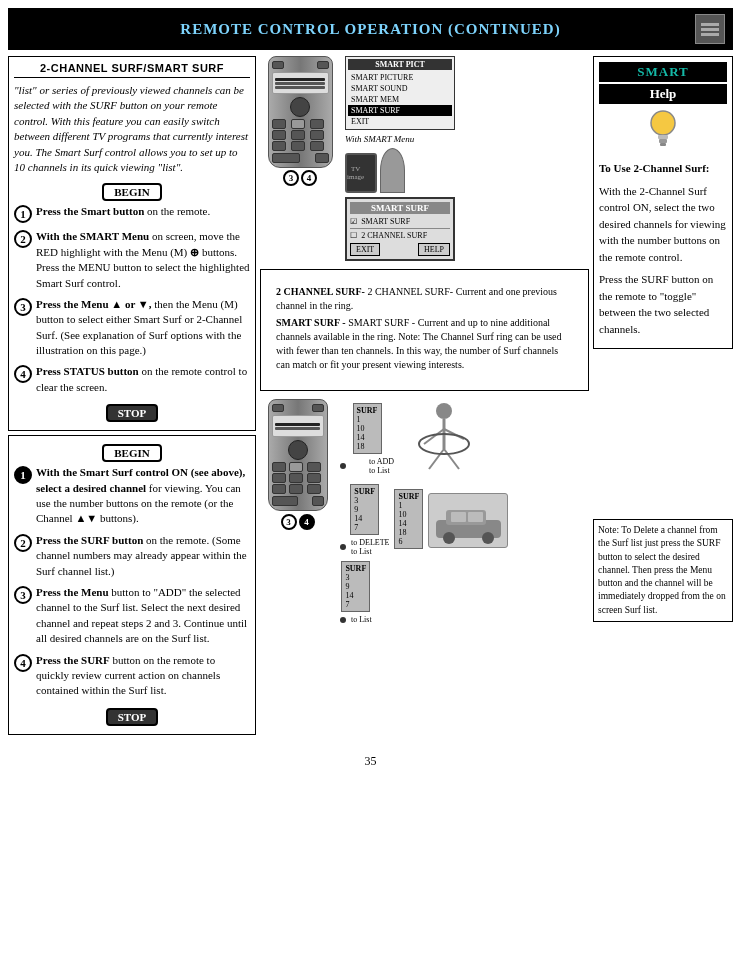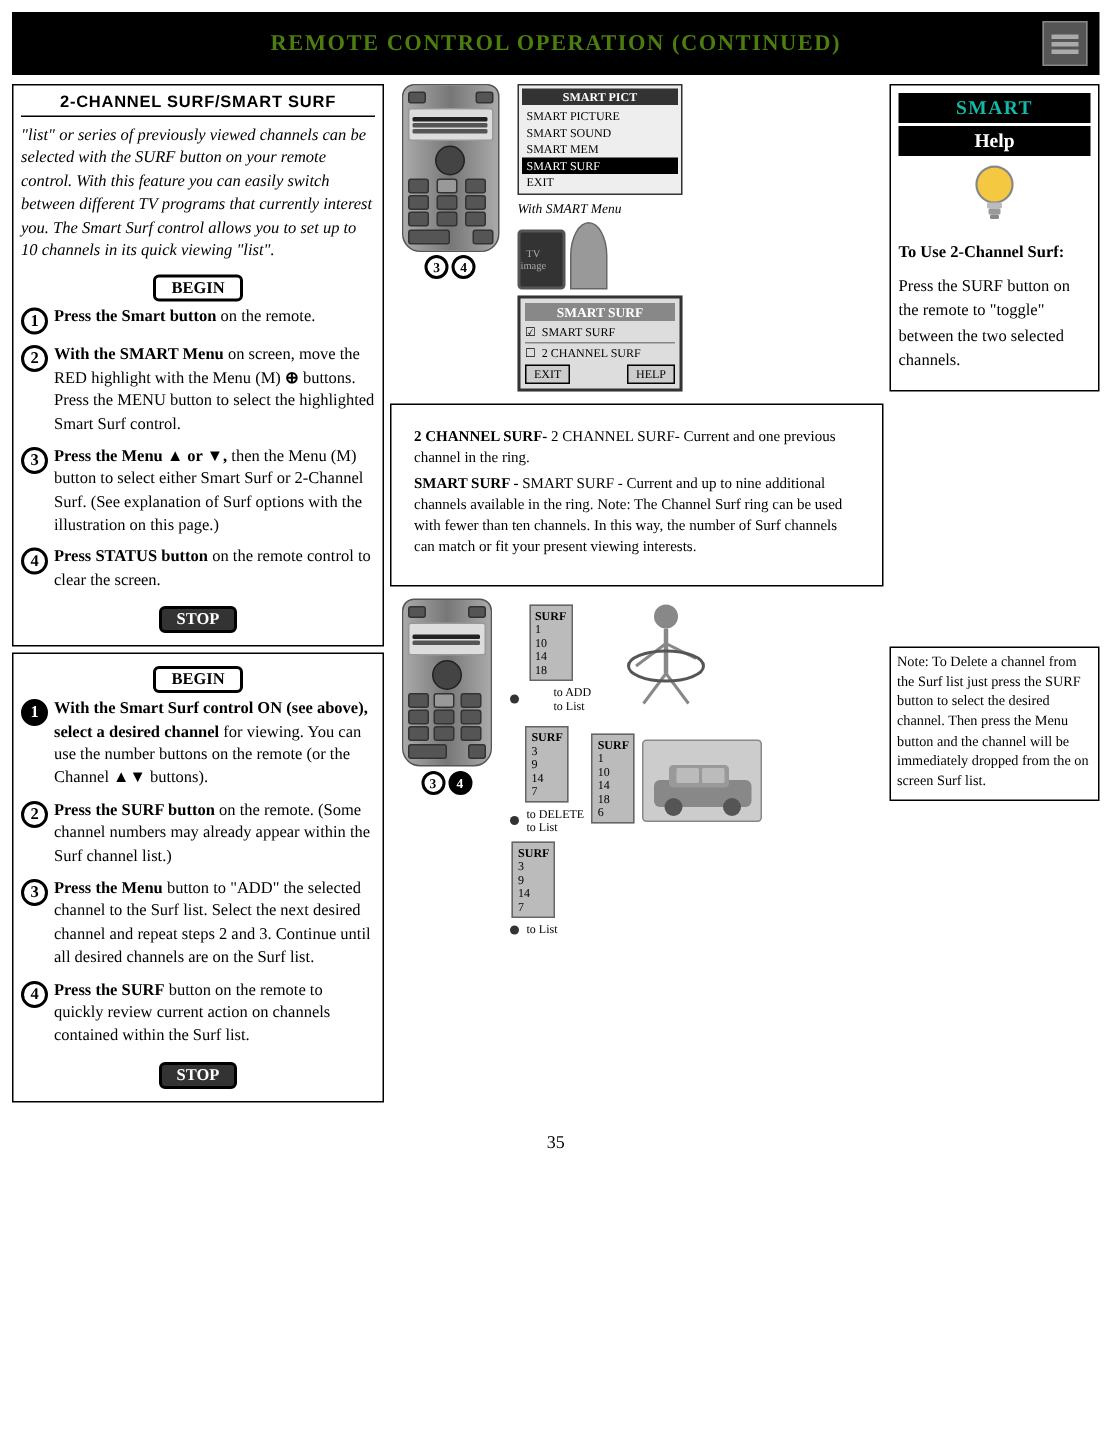--- a/index.html
+++ b/index.html
@@ -9,21 +9,21 @@
       background: #fff;
       font-family: Times New Roman, serif;
       font-size: 12px;
       color: #000;
       padding: 8px;
     }
 
     
     .page-header {
       background: #000;
-      color: #4d7c0f;
+      color: #7dd3fc;
       text-align: center;
       padding: 6px 8px;
       font-size: 15px;
       font-weight: bold;
       letter-spacing: 1px;
       text-transform: uppercase;
       margin-bottom: 6px;
       display: flex;
       align-items: center;
       justify-content: space-between;
@@ -734,20 +734,21 @@
         <svg width="32" height="40" viewBox="0 0 32 40">
           <circle cx="16" cy="14" r="12" fill="#f5c842" stroke="#888" stroke-width="1.5"></circle>
           <rect x="11" y="26" width="10" height="4" rx="1" fill="#bbb"></rect>
           <rect x="12" y="30" width="8" height="4" rx="1" fill="#999"></rect>
           <rect x="13" y="34" width="6" height="3" rx="1" fill="#888"></rect>
           <line x1="16" y1="6" x2="16" y2="10" stroke="#f5c842" stroke-width="2"></line>
         </svg>
       </div>
       <div class="smart-help-content">
         <p><strong>To Use 2-Channel Surf:</strong></p>
+        <p>With the 2-Channel Surf control ON, select the two desired channels for viewing with the number buttons on the remote control.</p>
         <p>Press the SURF button on the remote to "toggle" between the two selected channels.</p>
       </div>
     </div>
 
     <div class="note-box" style="margin-top:170px;">
       <span>Note: To Delete a channel from the Surf list just press the SURF button to select the desired channel. Then press the Menu button and the channel will be immediately dropped from the on screen Surf list.</span>
     </div>
 
   </div>
 

